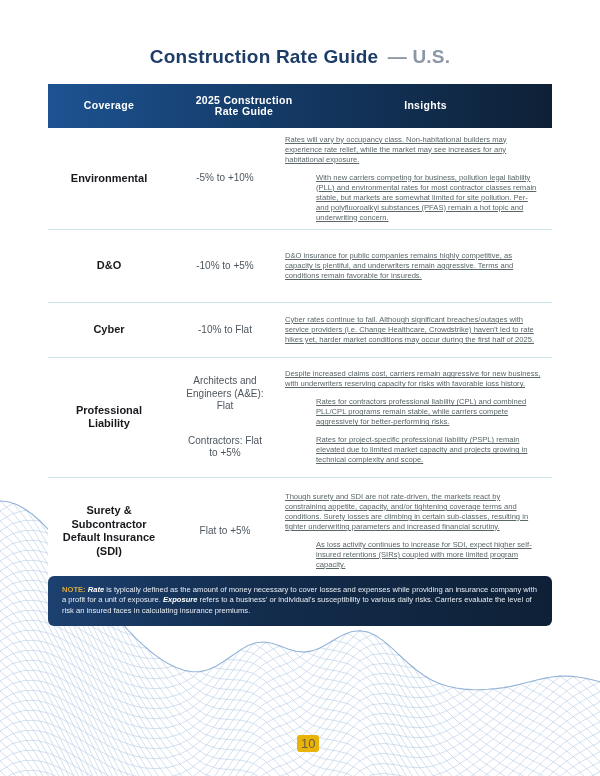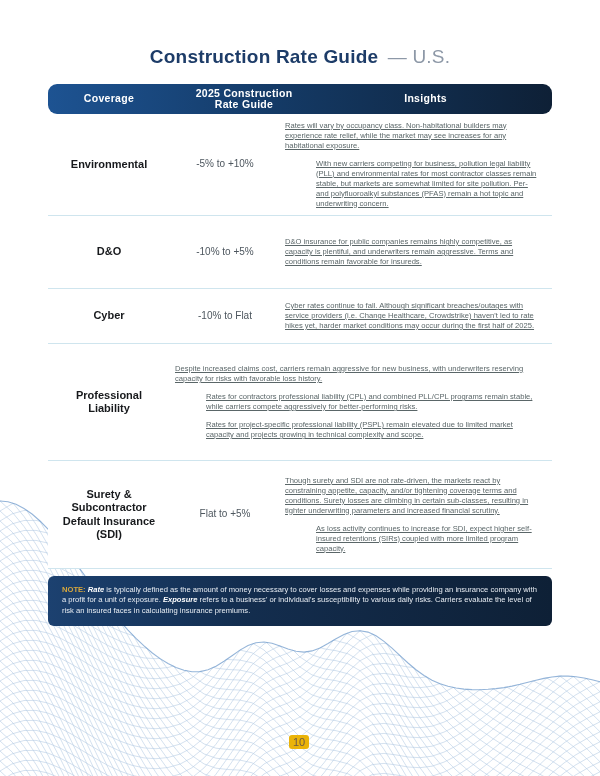--- a/index.html
+++ b/index.html
@@ -10,31 +10,31 @@
     -webkit-font-smoothing:antialiased;
   }
   .page{position:absolute;inset:0;}
 
   
   .title{
     position:absolute;top:46px;left:0;width:100%;
     text-align:center;font-size:19px;letter-spacing:.2px;z-index:2;
   }
   .title .main{font-weight:700;color:#1d3c68;}
-  .title .suffix{font-weight:400;color:#8d98a7;margin-left:4px;}
+  .title .suffix{font-weight:700;color:#8d98a7;margin-left:4px;}
 
   
   .rate-table{
     position:absolute;left:48px;top:84px;width:504px;z-index:2;
     background:#ffffff;
   }
   .thead{
-    display:flex;height:30px;color:#ffffff;
+    display:flex;height:44px;color:#ffffff;
     background:linear-gradient(90deg,#1d5392 0%,#143a66 45%,#0e2036 100%);
-    font-size:10.5px;font-weight:700;letter-spacing:.3px;border-radius:9px;
+    font-size:10.5px;font-weight:700;letter-spacing:.3px;
   }
   .thead .hcell{display:flex;align-items:center;justify-content:center;text-align:center;line-height:11.5px;}
   .col-coverage{width:122px;flex:none;}
   .col-rate{width:110px;flex:none;margin-left:19px;}
   .col-insights{flex:1;}
 
   .row{
     display:flex;border-bottom:1px solid #cfe5ee;box-sizing:border-box;
     align-items:center;
   }
@@ -71,23 +71,23 @@
     font-size:7.6px;line-height:10.4px;color:#e8edf3;
   }
   .note-box .label{color:#d9a83c;font-weight:700;}
   .note-box .em{font-weight:700;font-style:italic;color:#ffffff;}
 
   
   #mesh{position:absolute;left:0;top:486px;width:600px;height:290px;z-index:1;}
 
   
   .page-number{
-    position:absolute;left:289px;top:735px;z-index:3;
+    position:absolute;left:297px;top:735px;z-index:3;
     background:#eab308;border-radius:3px;padding:1px 4px;
-    font-size:11px;color:#6e5b46;
+    font-size:13px;color:#6e5b46;
   }
 </style>
 </head>
 <body>
 
 <div class="page">
 
   <div class="title">
     <span class="main">Construction Rate Guide</span>
     <span class="suffix">— U.S.</span>
@@ -130,20 +130,24 @@
           <div class="cell rate">
             <div class="rp">-10% to Flat</div>
           </div>
           <div class="cell insights">
             <div class="ip">Cyber rates continue to fall. Although significant breaches/outages with service providers (i.e. Change Healthcare, Crowdstrike) haven't led to rate hikes yet, harder market conditions may occur during the first half of 2025.</div>
           </div>
         </div>
         <div class="row">
           <div class="cell coverage">
             <span>Professional Liability</span>
+          </div>
+          <div class="cell rate">
+            <div class="rp">Architects and Engineers (A&amp;E): Flat</div>
+            <div class="rp">Contractors: Flat to +5%</div>
           </div>
           <div class="cell insights">
             <div class="ip">Despite increased claims cost, carriers remain aggressive for new business, with underwriters reserving capacity for risks with favorable loss history.</div>
             <div class="ip">Rates for contractors professional liability (CPL) and combined PLL/CPL programs remain stable, while carriers compete aggressively for better-performing risks.</div>
             <div class="ip">Rates for project-specific professional liability (PSPL) remain elevated due to limited market capacity and projects growing in technical complexity and scope.</div>
           </div>
         </div>
         <div class="row">
           <div class="cell coverage">
             <span>Surety &amp; Subcontractor Default Insurance (SDI)</span>

